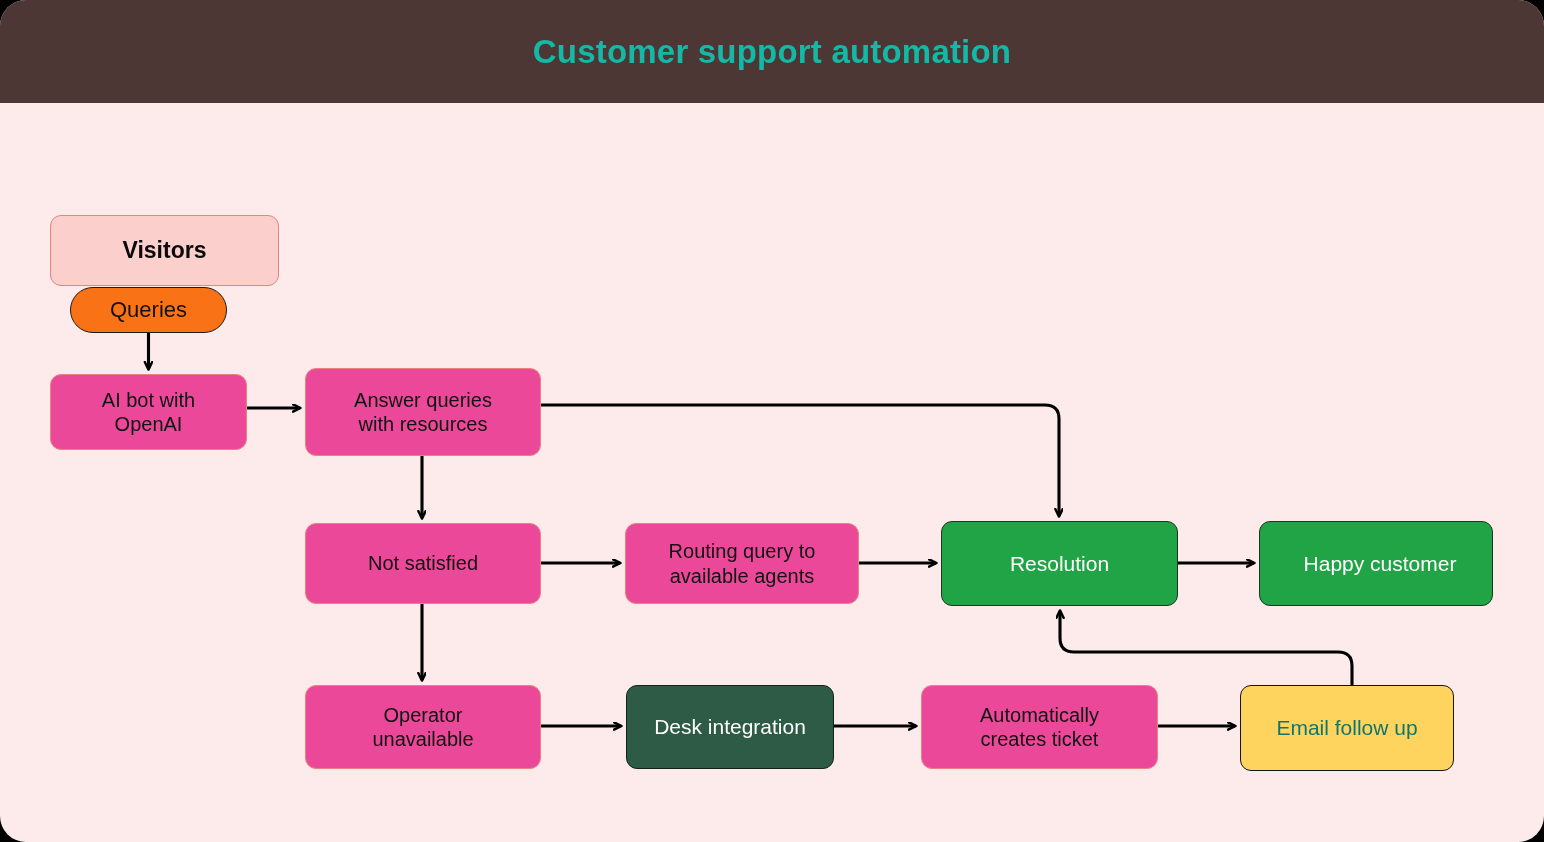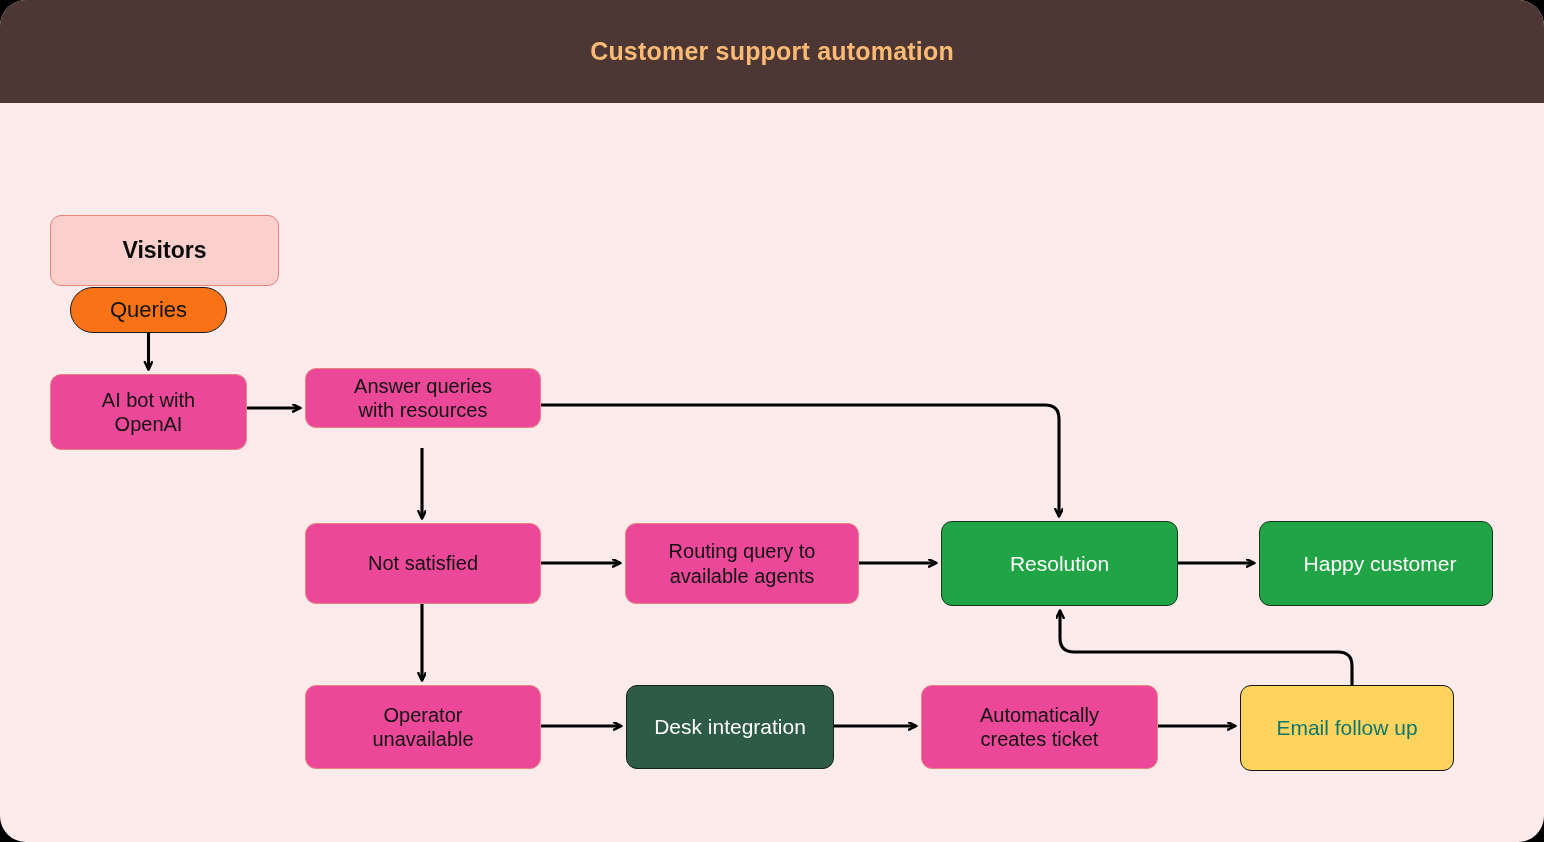--- a/index.html
+++ b/index.html
@@ -23,22 +23,22 @@
     position: absolute;
     left: 0; top: 0;
     width: 1544px;
     height: 103px;
     background: #4D3735;
     display: flex;
     align-items: center;
     justify-content: center;
   }
   #header-title {
-    color: #fdba74;
-    font-size: 25px;
+    color: #14b8a6;
+    font-size: 33px;
     font-weight: bold;
     letter-spacing: 0.2px;
     font-family: "Liberation Sans", sans-serif;
   }
   #diagram {
     position: absolute;
     left: 0; top: 103px;
     width: 1544px;
     height: 739px;
   }
@@ -153,21 +153,21 @@
 
     <div class="node node-gray" style="left:70px; top:184px; width:157px; height:46px;">
       <span>Queries</span>
     </div>
 
     <div class="node node-pink" style="left:50px; top:271px; width:197px; height:76px;">
       <span>AI bot with
 OpenAI</span>
     </div>
 
-    <div class="node node-pink" style="left:305px; top:265px; width:236px; height:60px;">
+    <div class="node node-pink" style="left:305px; top:265px; width:236px; height:88px;">
       <span>Answer queries
 with resources</span>
     </div>
 
     <div class="node node-pink" style="left:305px; top:420px; width:236px; height:81px;">
       <span>Not satisfied</span>
     </div>
 
     <div class="node node-pink" style="left:625px; top:420px; width:234px; height:81px;">
       <span>Routing query to

